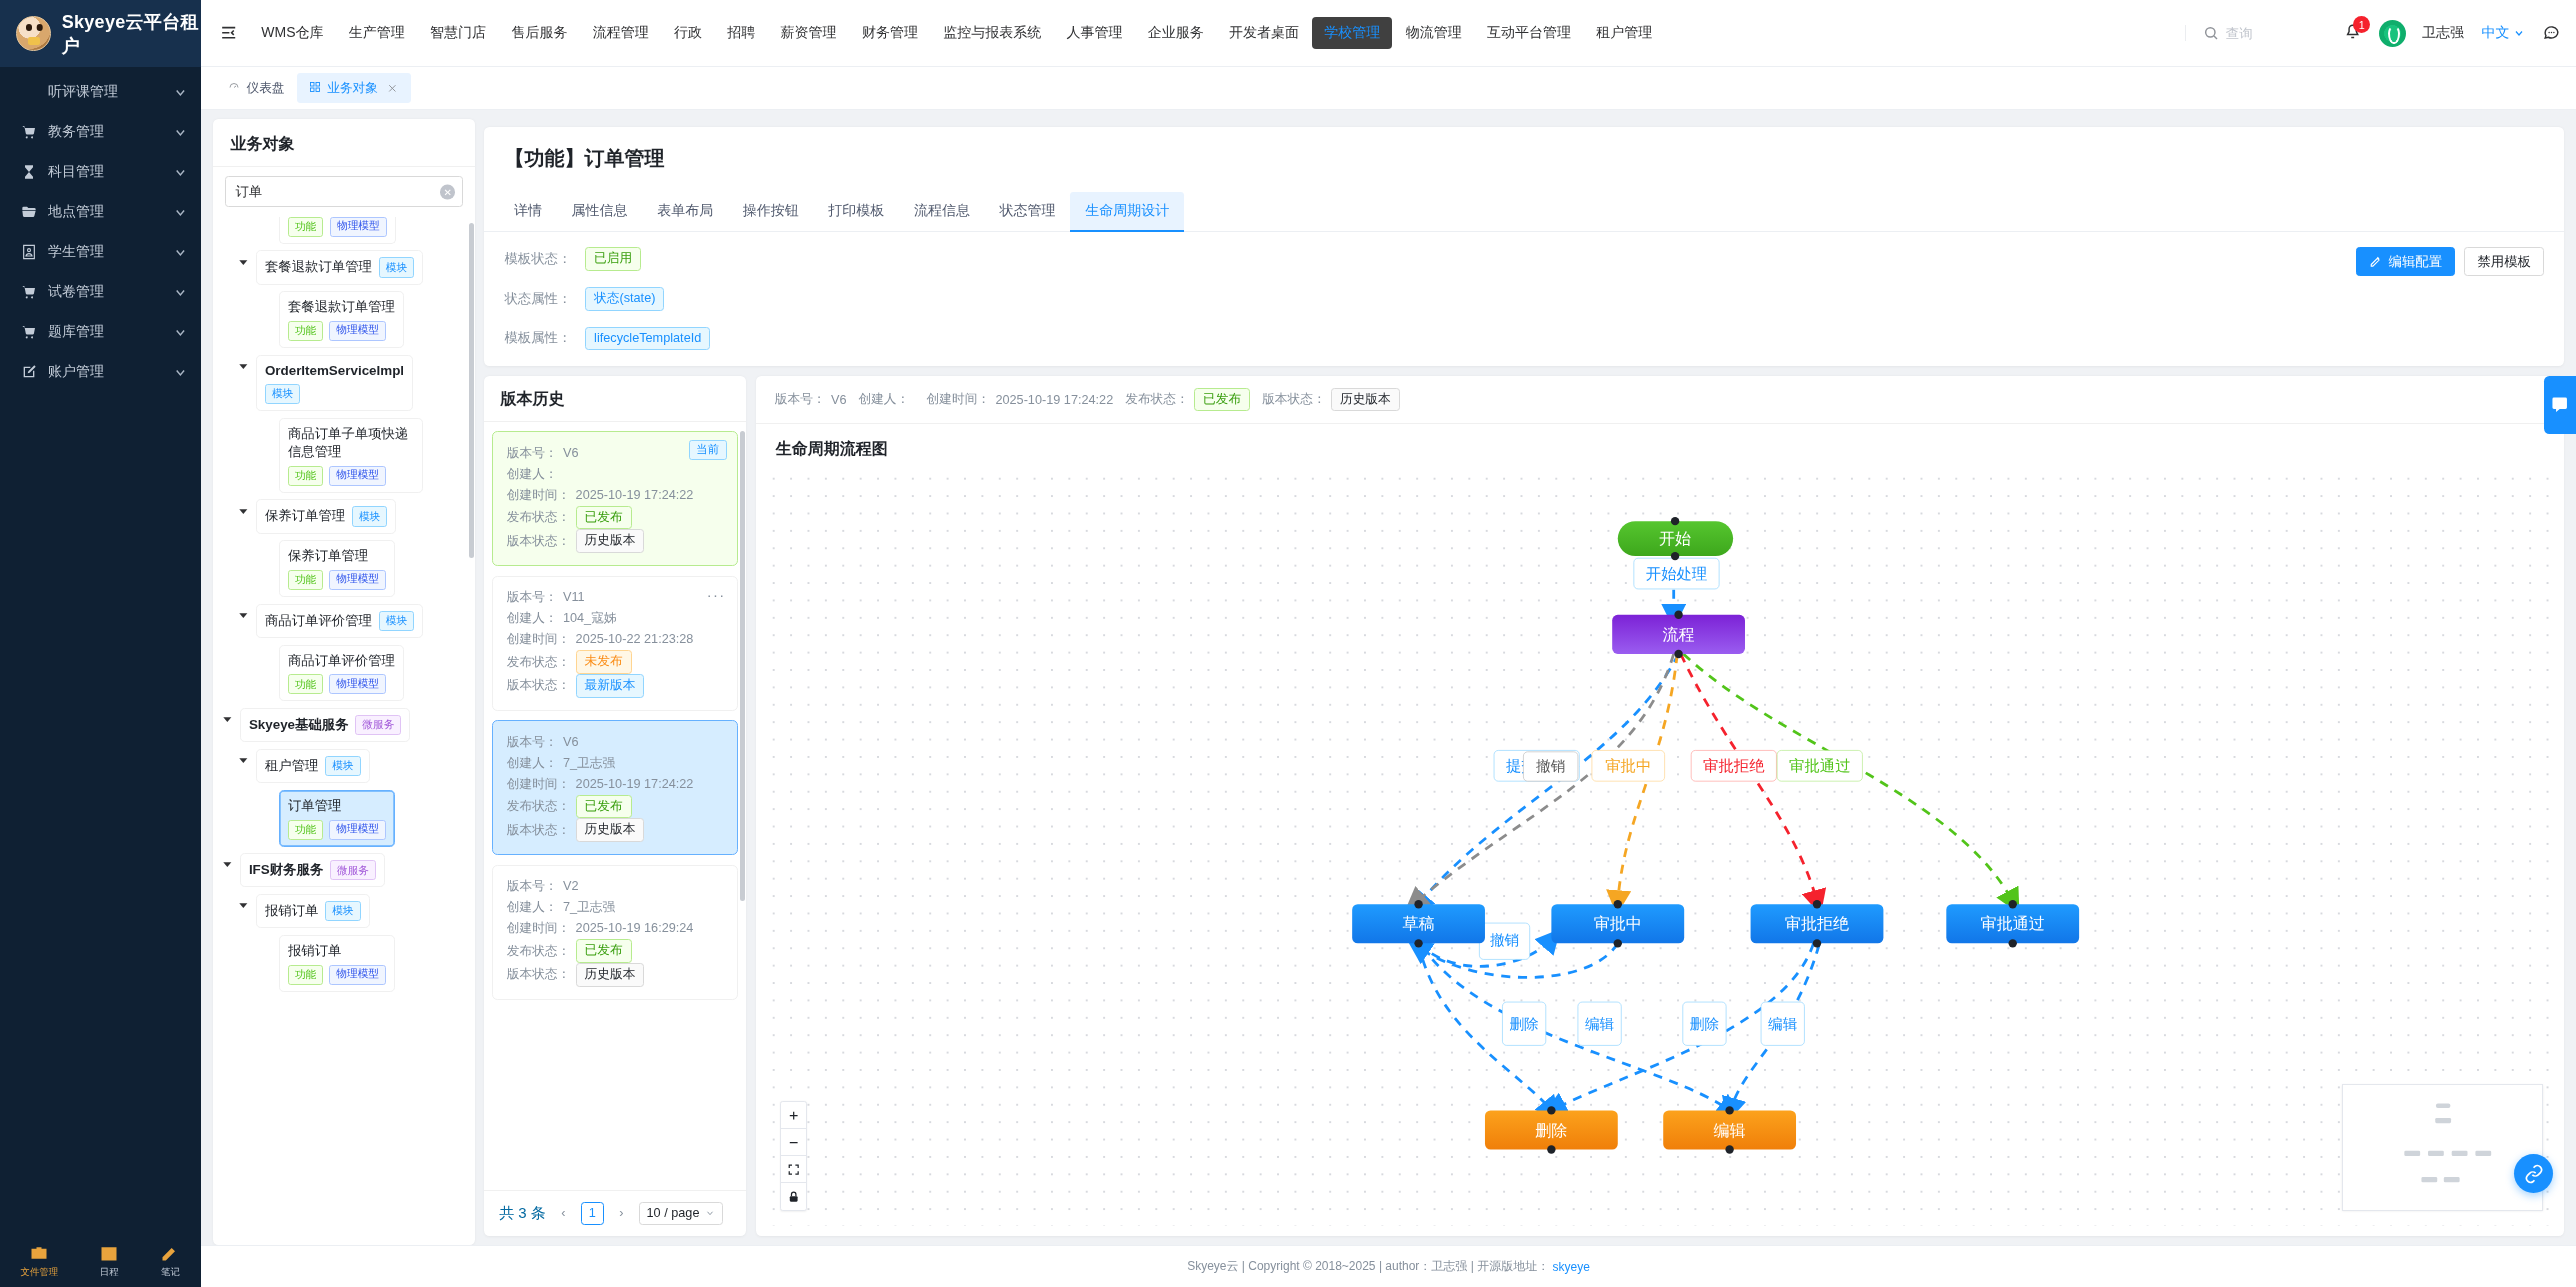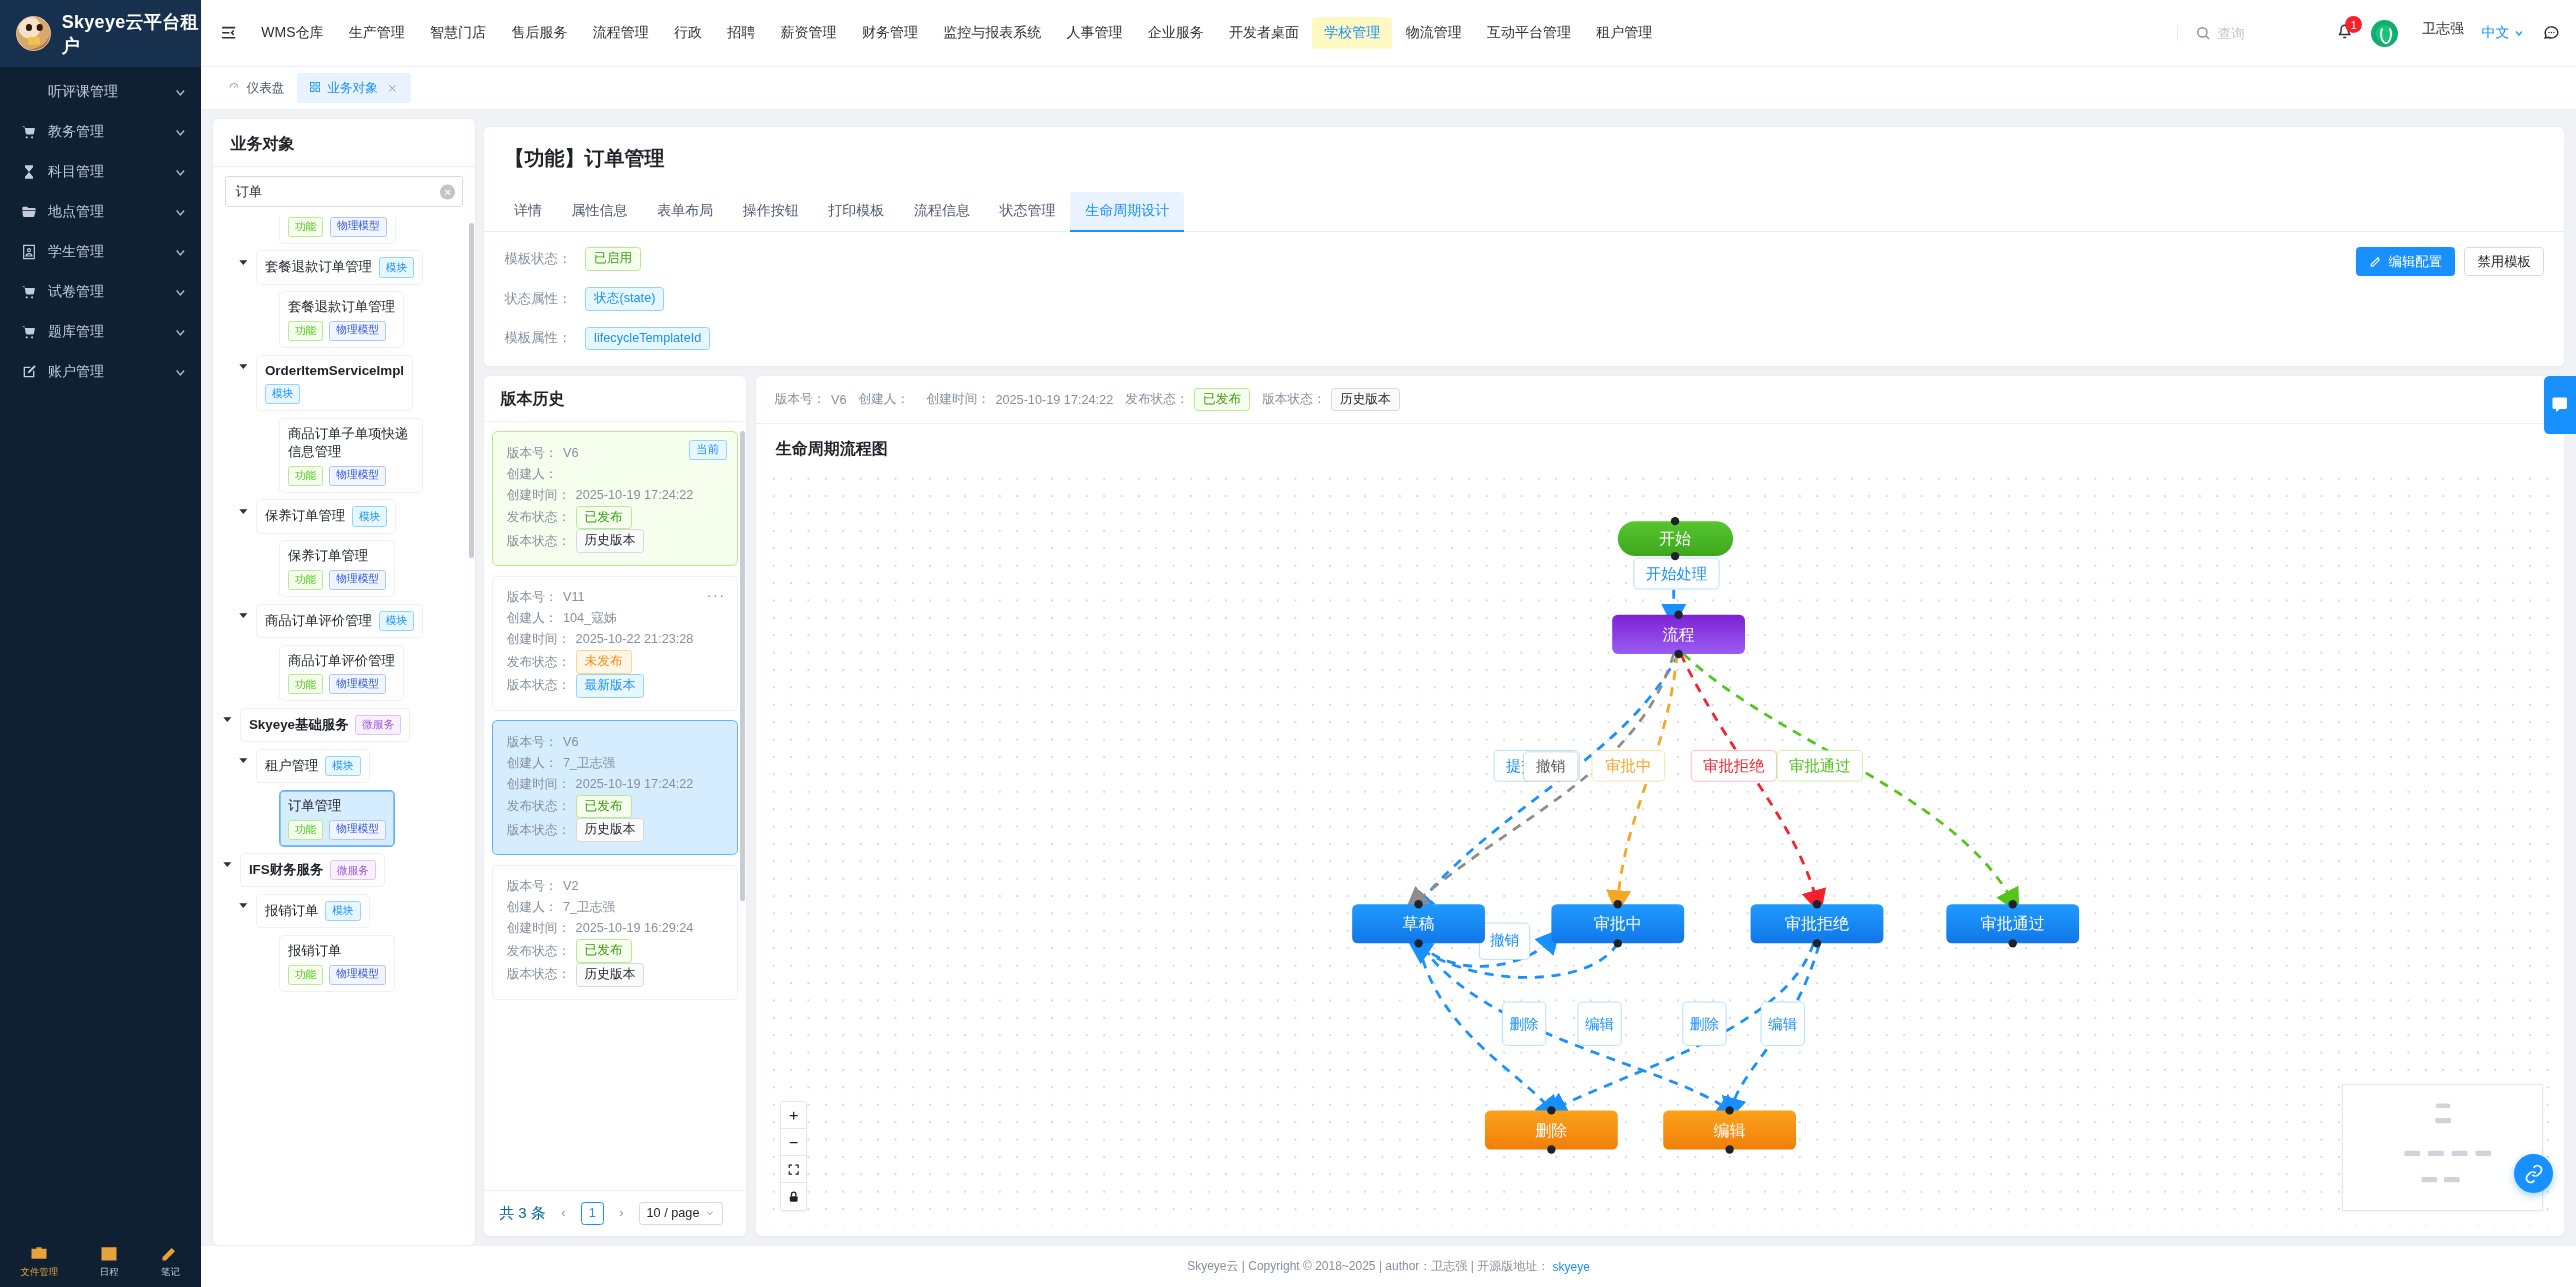--- a/index.html
+++ b/index.html
@@ -60,34 +60,34 @@
   .topbar {
     height: 67px; background:#fff; display:flex; align-items:center; padding:0 14.8px 0 13.4px;
     border-bottom:0.7px solid #eceff3; position:relative; flex:0 0 67px;
   }
   .collapse-btn { width:29.5px; height:29.5px; display:flex; align-items:center; justify-content:center; cursor:pointer; margin-right:5.4px; }
   .collapse-btn svg { width:17.4px; height:17.4px; stroke:#303133; fill:none; stroke-width:2.2; }
   .nav { display:flex; align-items:center; gap:1.3px; flex: 0 0 auto; }
   .nav-item {
     padding: 6.7px 12px; font-size: 14px; color:#303133; cursor:pointer; border-radius:4px; white-space:nowrap;
   }
-  .nav-item.active { background:#fef9c3; color:#1890ff; }
+  .nav-item.active { background:#404040; color:#1890ff; }
   .topbar-right { margin-left:auto; display:flex; align-items:center; gap:17.4px; }
   .search-box { display:flex; align-items:center; gap:6.7px; border-left:0.7px solid #ebedf0; padding-left:17.4px; }
   .search-box svg { width:16px; height:16px; stroke:#909399; fill:none; stroke-width:2.2; }
   .search-input { border:none; outline:none; font-size:13.4px; color:#303133; width:101px; background:transparent;
                   font-family:"Liberation Sans", sans-serif; }
   .search-input::placeholder { color:#c0c4cc; }
   .bell-wrap { position:relative; cursor:pointer; }
   .bell-wrap svg { width:17.4px; height:17.4px; stroke:#303133; fill:none; stroke-width:2; }
   .badge {
     position:absolute; top:-7.4px; right:-8.7px; min-width:17.4px; height:17.4px; border-radius:8.7px;
     background:#f5222d; color:#fff; font-size:10.7px; display:flex; align-items:center; justify-content:center; padding:0 4px;
   }
-  .user { display:flex; align-items:flex-start; gap:24px; cursor:pointer;font-family:Liberation Serif, serif; }
+  .user { display:flex; align-items:center; gap:16px; cursor:pointer;font-family:Liberation Serif, serif; }
   .avatar {
     width:27px; height:27px; border-radius:50%;
     background: radial-gradient(circle at 50% 50%, #18c37d 0 44%, #0fae6c 45% 100%);
     position:relative;
   }
   .avatar::after{
     content:""; position:absolute; left:9.4px; top:6px; width:7.4px; height:14.8px;
     border:2px solid #fff; border-radius:50% 50% 50% 50% / 40% 40% 60% 60%; border-top-color:transparent;
   }
   .user-name { font-size:14px; color:#303133; }

